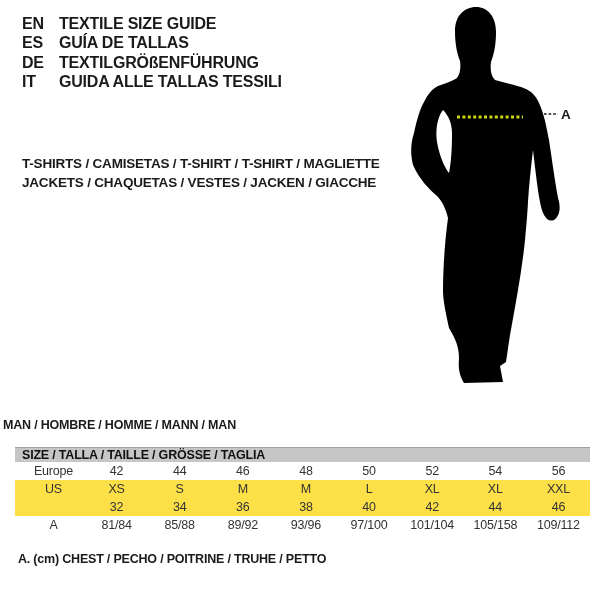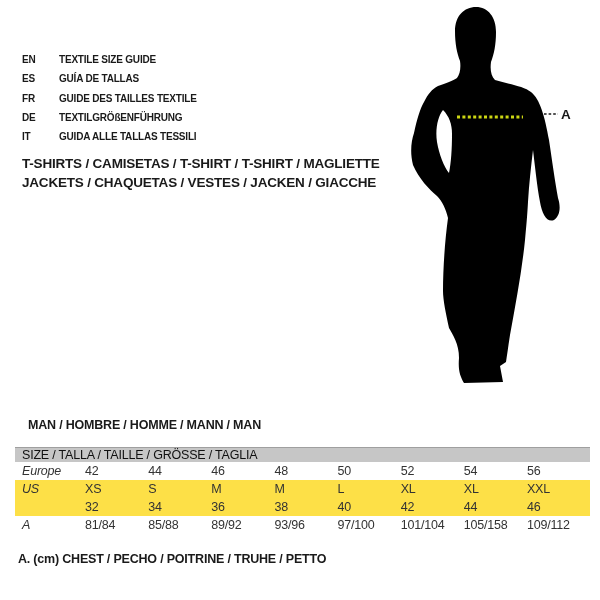--- a/index.html
+++ b/index.html
@@ -8,86 +8,81 @@
     position: relative;
     width: 600px; height: 600px;
     background: #ffffff;
     color: #1a1a1a;
     overflow: hidden;
   }
 
   
   .lang-list {
     position: absolute; top: 14px; left: 22px;
-    font-weight: bold; font-size: 10px; line-height: 19.3px;
+    font-weight: bold; font-size: 16px; line-height: 19.3px;
     letter-spacing: -0.2px;
-    margin-top: 36px;
   }
   .lang-row { display: grid; grid-template-columns: 37px auto; }
 
   
   .categories {
     position: absolute; top: 110px; left: 22px;
     font-weight: bold; font-size: 13.5px; line-height: 19.3px;
     letter-spacing: -0.2px;
     margin-top: 44px;
   }
 
   
   .figure { position: absolute; left: 398px; top: 2px; width: 175px; height: 390px; }
   .figure text { font-family: "Liberation Sans", sans-serif; font-weight: bold; }
 
   
   .man-title {
-    position: absolute; top: 418px; left: 28px;
+    position: absolute; top: 418px; left: 3px;
     font-weight: bold; font-size: 12.5px; letter-spacing: -0.2px;
   }
 
   
   .size-table {
     position: absolute; top: 447px; left: 15px; width: 575px;
     font-size: 12.5px; letter-spacing: -0.2px;
   }
   .t-header {
     height: 15px; line-height: 15px;
     background: #c6c6c6; border-top: 1px solid #9f9f9f;
-    font-weight: normal; color: #111;
+    font-weight: bold; color: #111;
     padding-left: 7px;
   }
   .t-row {
     display: grid; grid-template-columns: 70px repeat(8, 1fr);
     height: 18px; line-height: 18px; color: #333;
   }
   .t-row.shaded { background: #fde047; }
-  .t-label { padding-left: 7px; text-align: left; font-style: italic; }
-  .t-cell { }
+  .t-label { padding-left: 7px; text-align: center; }
+  .t-cell { text-align: center; }
 
   
   .footnote {
     position: absolute; top: 552px; left: 18px;
     font-weight: bold; font-size: 12.5px; letter-spacing: -0.2px;
   }
 </style>
 </head>
 <body>
 
 <div class="canvas">
 
   <div class="lang-list">
     <div class="lang-row">
       <span>EN</span>
       <span>TEXTILE SIZE GUIDE</span>
     </div>
     <div class="lang-row">
       <span>ES</span>
       <span>GUÍA DE TALLAS</span>
-    </div>
-    <div class="lang-row">
-      <span>FR</span>
-      <span>GUIDE DES TAILLES TEXTILE</span>
     </div>
     <div class="lang-row">
       <span>DE</span>
       <span>TEXTILGRÖßENFÜHRUNG</span>
     </div>
     <div class="lang-row">
       <span>IT</span>
       <span>GUIDA ALLE TALLAS TESSILI</span>
     </div>
   </div>

